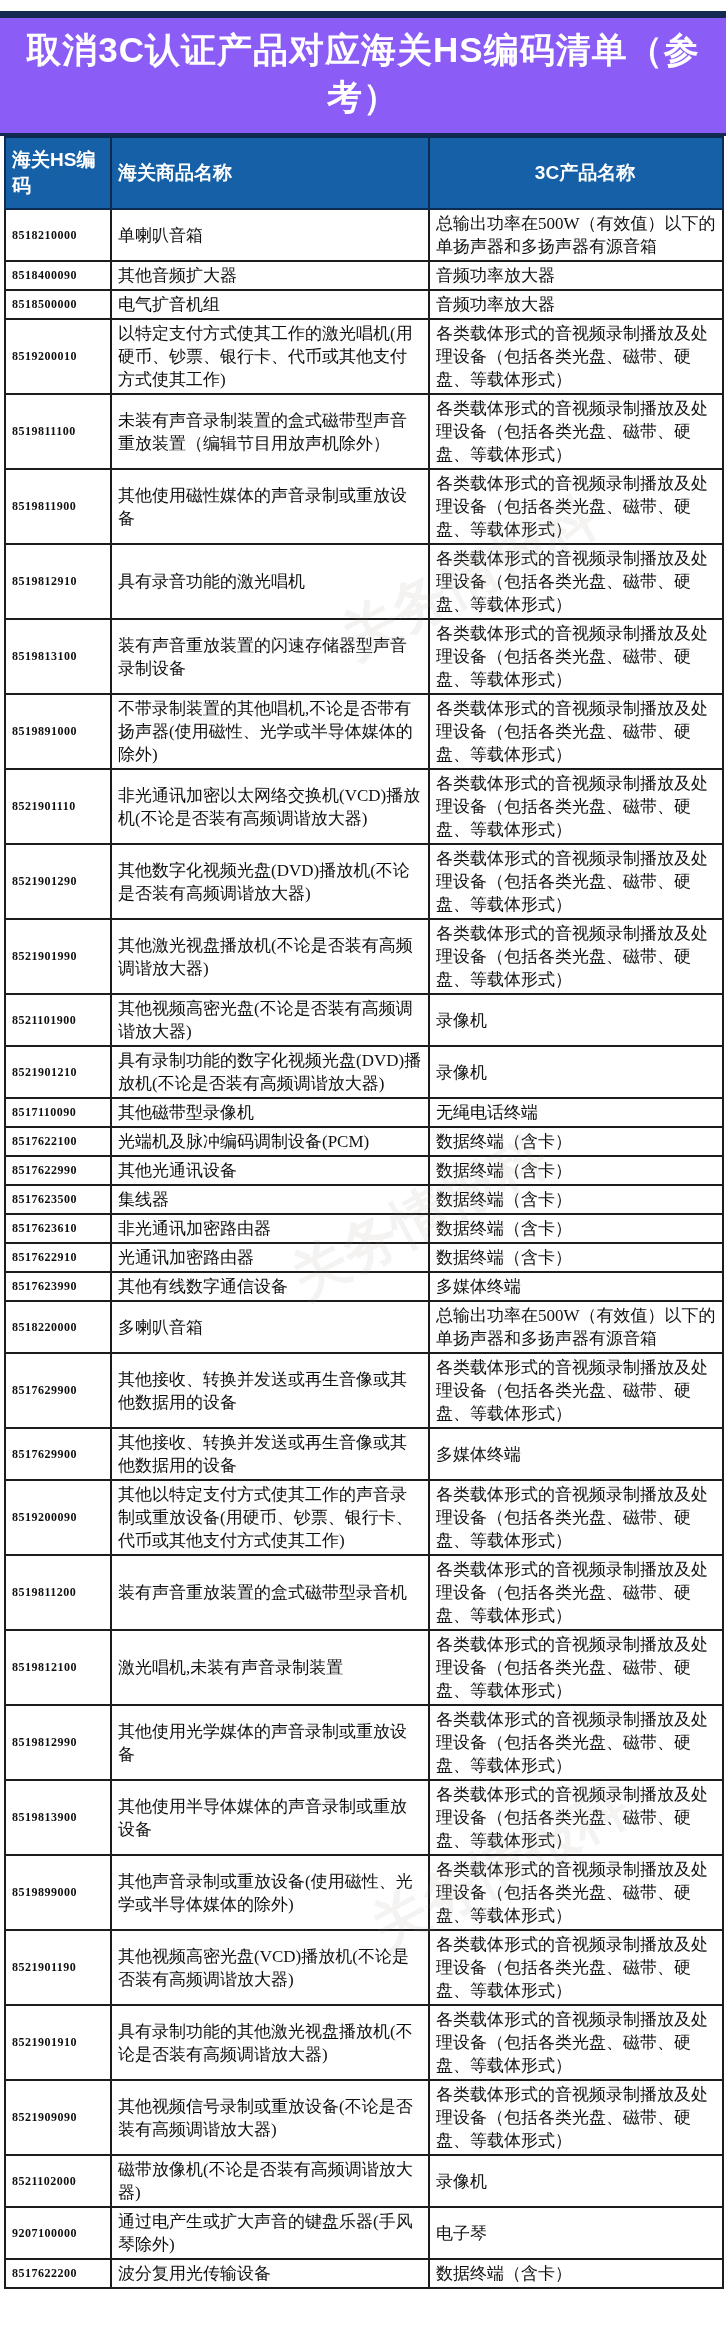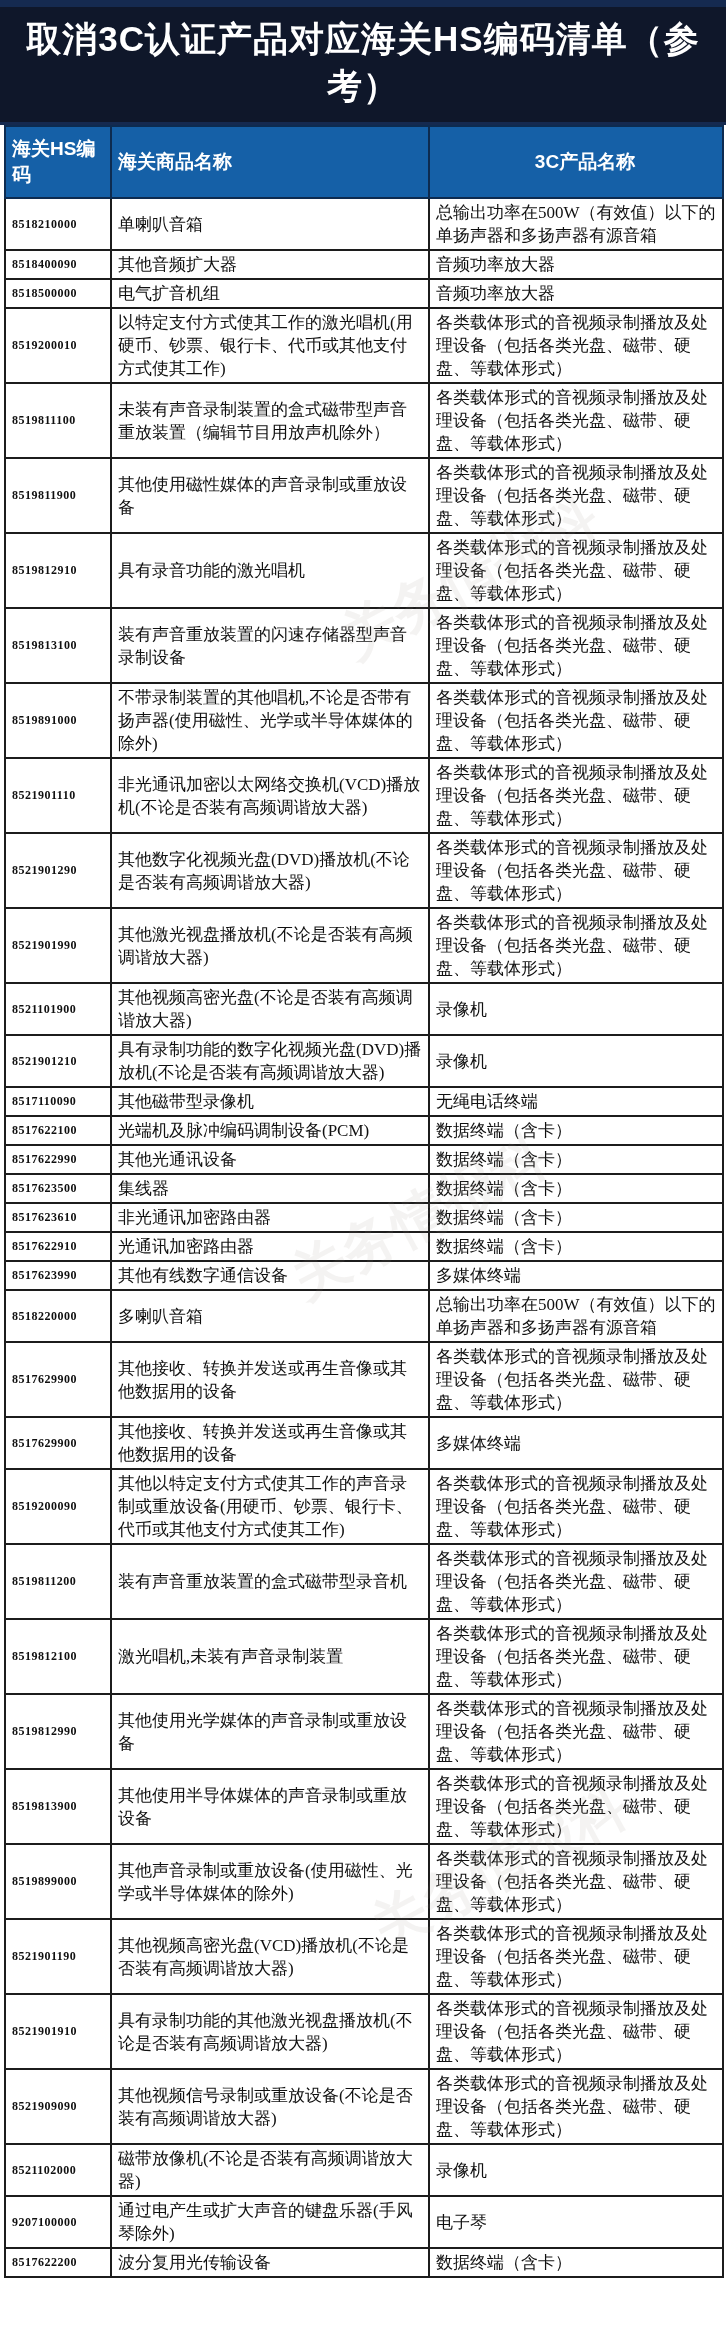--- a/index.html
+++ b/index.html
@@ -13,25 +13,26 @@
     width:726px;
     min-height:2335px;
     display:flex;
     flex-direction:column;
     position:relative;
     background:#ffffff;
     overflow:hidden;
   }
   
   .banner{
-    background:#0f172a;
+    background:#8b5cf6;
     border-top:7px solid #152a50;
     border-bottom:3px solid #152a50;
     text-align:center;
     padding:9px 6px 12px 6px;
+    margin-top:11px;
   }
   .banner h1{
     margin:0;
     color:#ffffff;
     font-size:35px;
     font-weight:bold;
     letter-spacing:1px;
     font-family:"Liberation Sans", sans-serif;
   }
   

